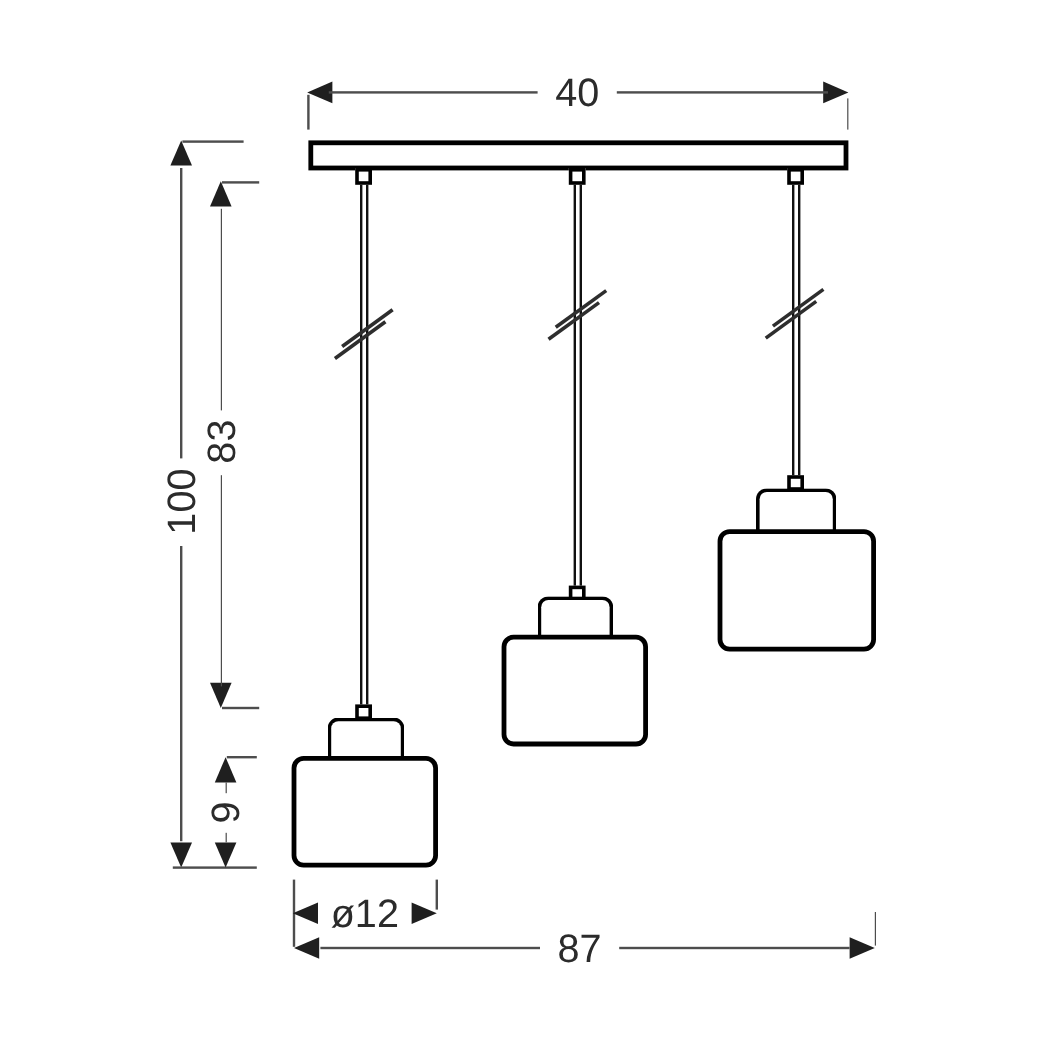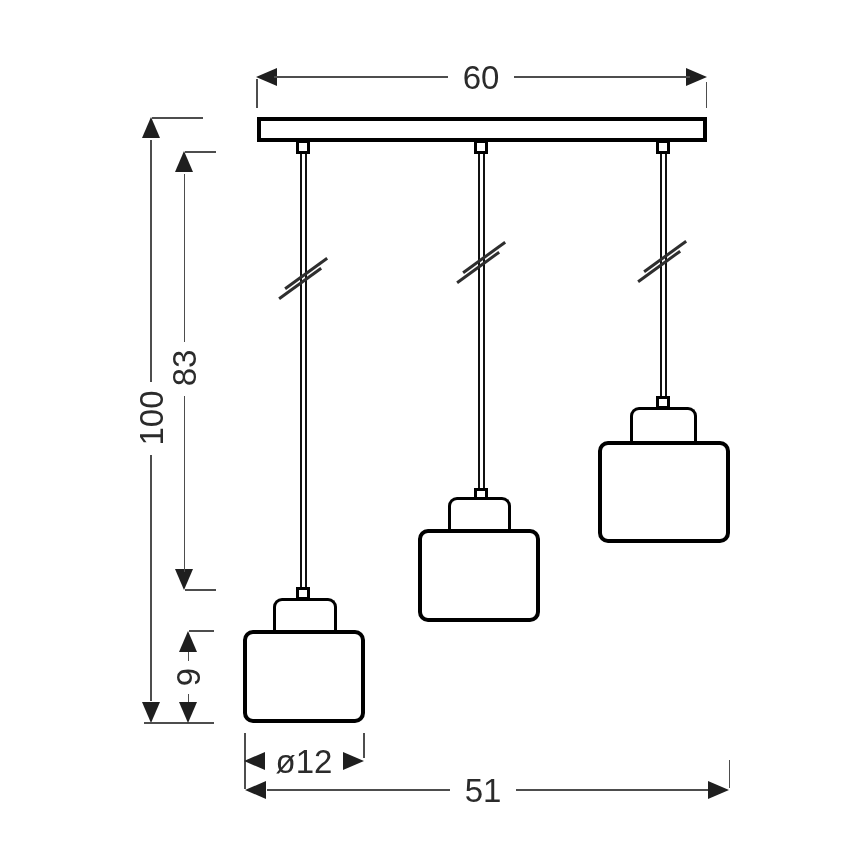--- a/index.html
+++ b/index.html
@@ -63,21 +63,21 @@
   <div class="neck" style="left:630px;top:407px;width:67px;height:36px;"></div>
   <div class="shade" style="left:598px;top:441px;width:132px;height:102px;"></div>
 
   <div>
     <div class="arr l" style="left:256px;top:68px;"></div>
     <div class="arr r" style="left:686px;top:68px;"></div>
     <div class="hl" style="left:274px;top:76px;width:174px;"></div>
     <div class="hl" style="left:514px;top:76px;width:176px;"></div>
     <div class="vl" style="left:256px;top:79px;height:29px;"></div>
     <div class="vl" style="left:705.5px;top:82px;height:26px;"></div>
-    <div class="lbl" style="left:481px;top:77px;">60</div>
+    <div class="lbl" style="left:481px;top:77px;">40</div>
   </div>
 
   <div>
     <div class="arr u" style="left:142px;top:117px;"></div>
     <div class="arr d" style="left:142px;top:702px;"></div>
     <div class="vl" style="left:150px;top:140px;height:242px;"></div>
     <div class="vl" style="left:150px;top:455px;height:246px;"></div>
     <div class="hl" style="left:152px;top:117px;width:51px;"></div>
     <div class="hl" style="left:144px;top:722px;width:70px;"></div>
     <div class="lbl rot" style="left:151px;top:418px;">100</div>
@@ -109,16 +109,16 @@
     <div class="arr r" style="left:343px;top:752px;"></div>
     <div class="lbl" style="left:304px;top:761px;">ø12</div>
   </div>
 
   <div>
     <div class="arr l" style="left:245px;top:781px;"></div>
     <div class="arr r" style="left:708px;top:781px;"></div>
     <div class="hl" style="left:267px;top:789px;width:183px;"></div>
     <div class="hl" style="left:516px;top:789px;width:192px;"></div>
     <div class="vl" style="left:728.5px;top:760px;height:28px;"></div>
-    <div class="lbl" style="left:483px;top:790px;">51</div>
+    <div class="lbl" style="left:483px;top:790px;">87</div>
   </div>
 
 </div>
 
 </body></html>

